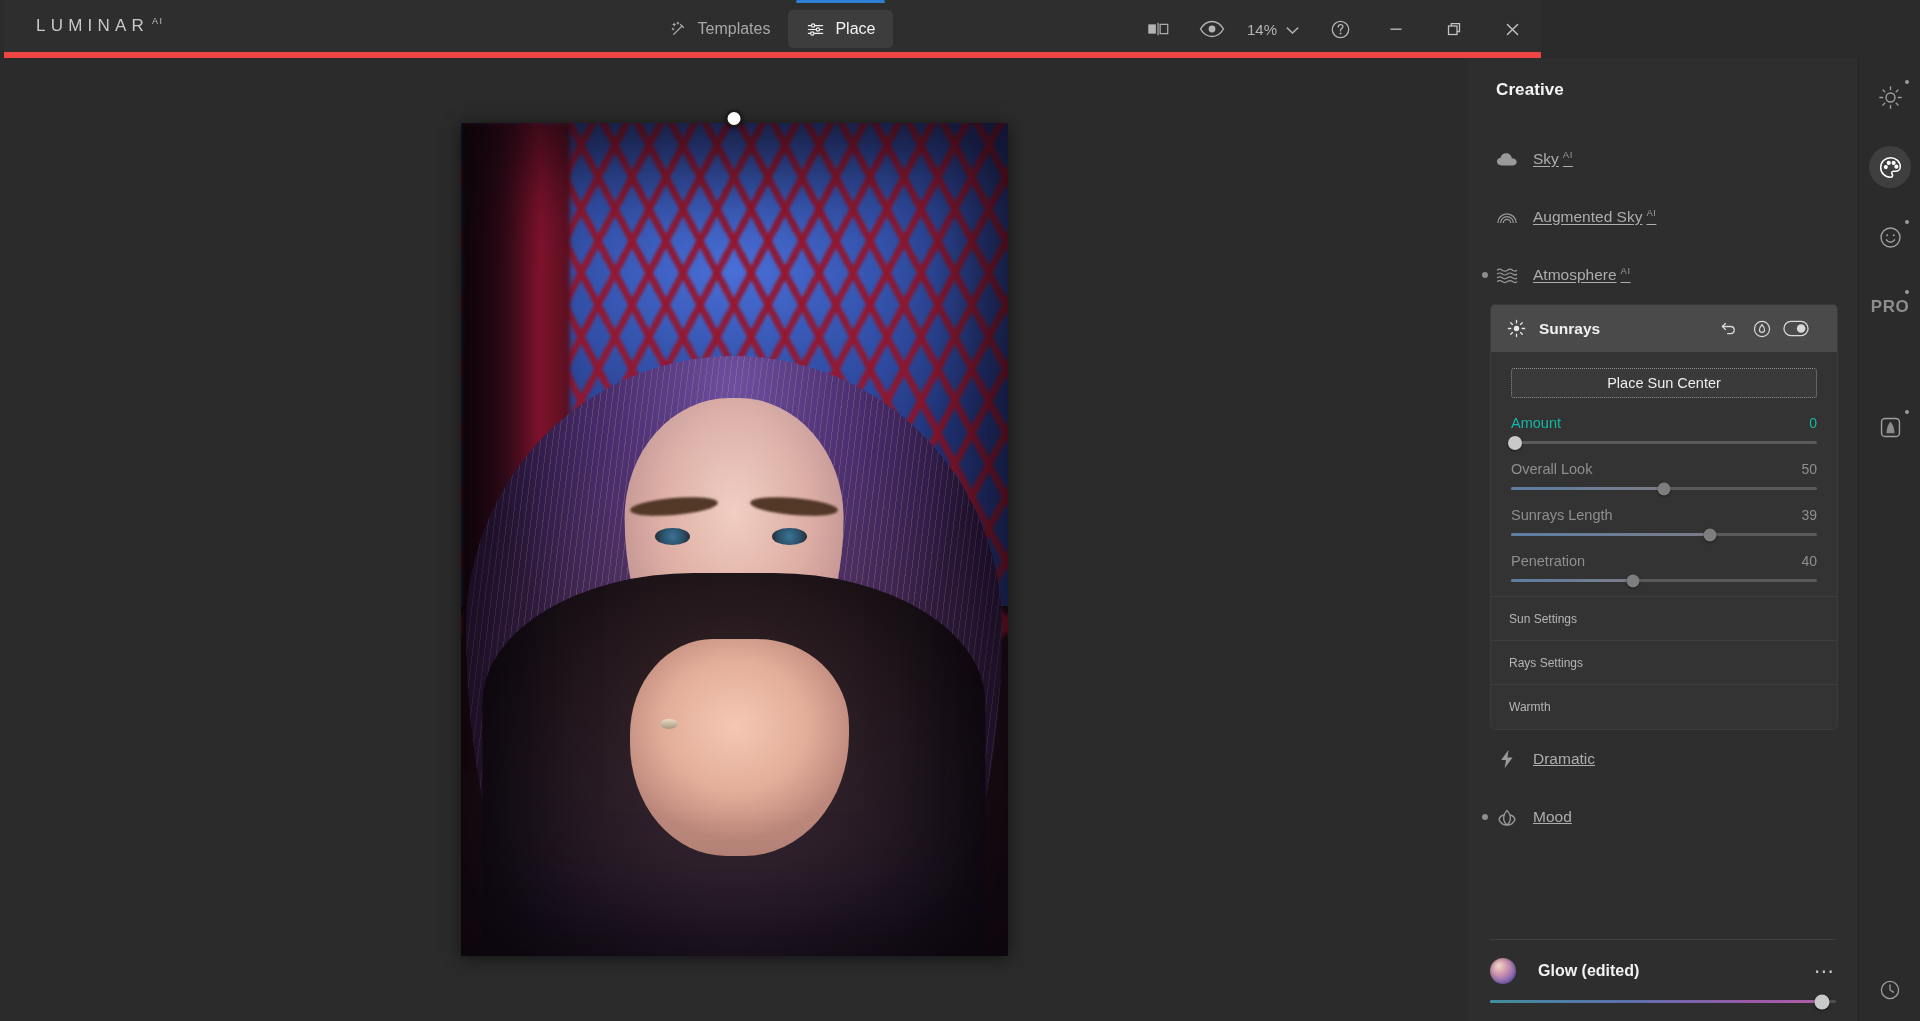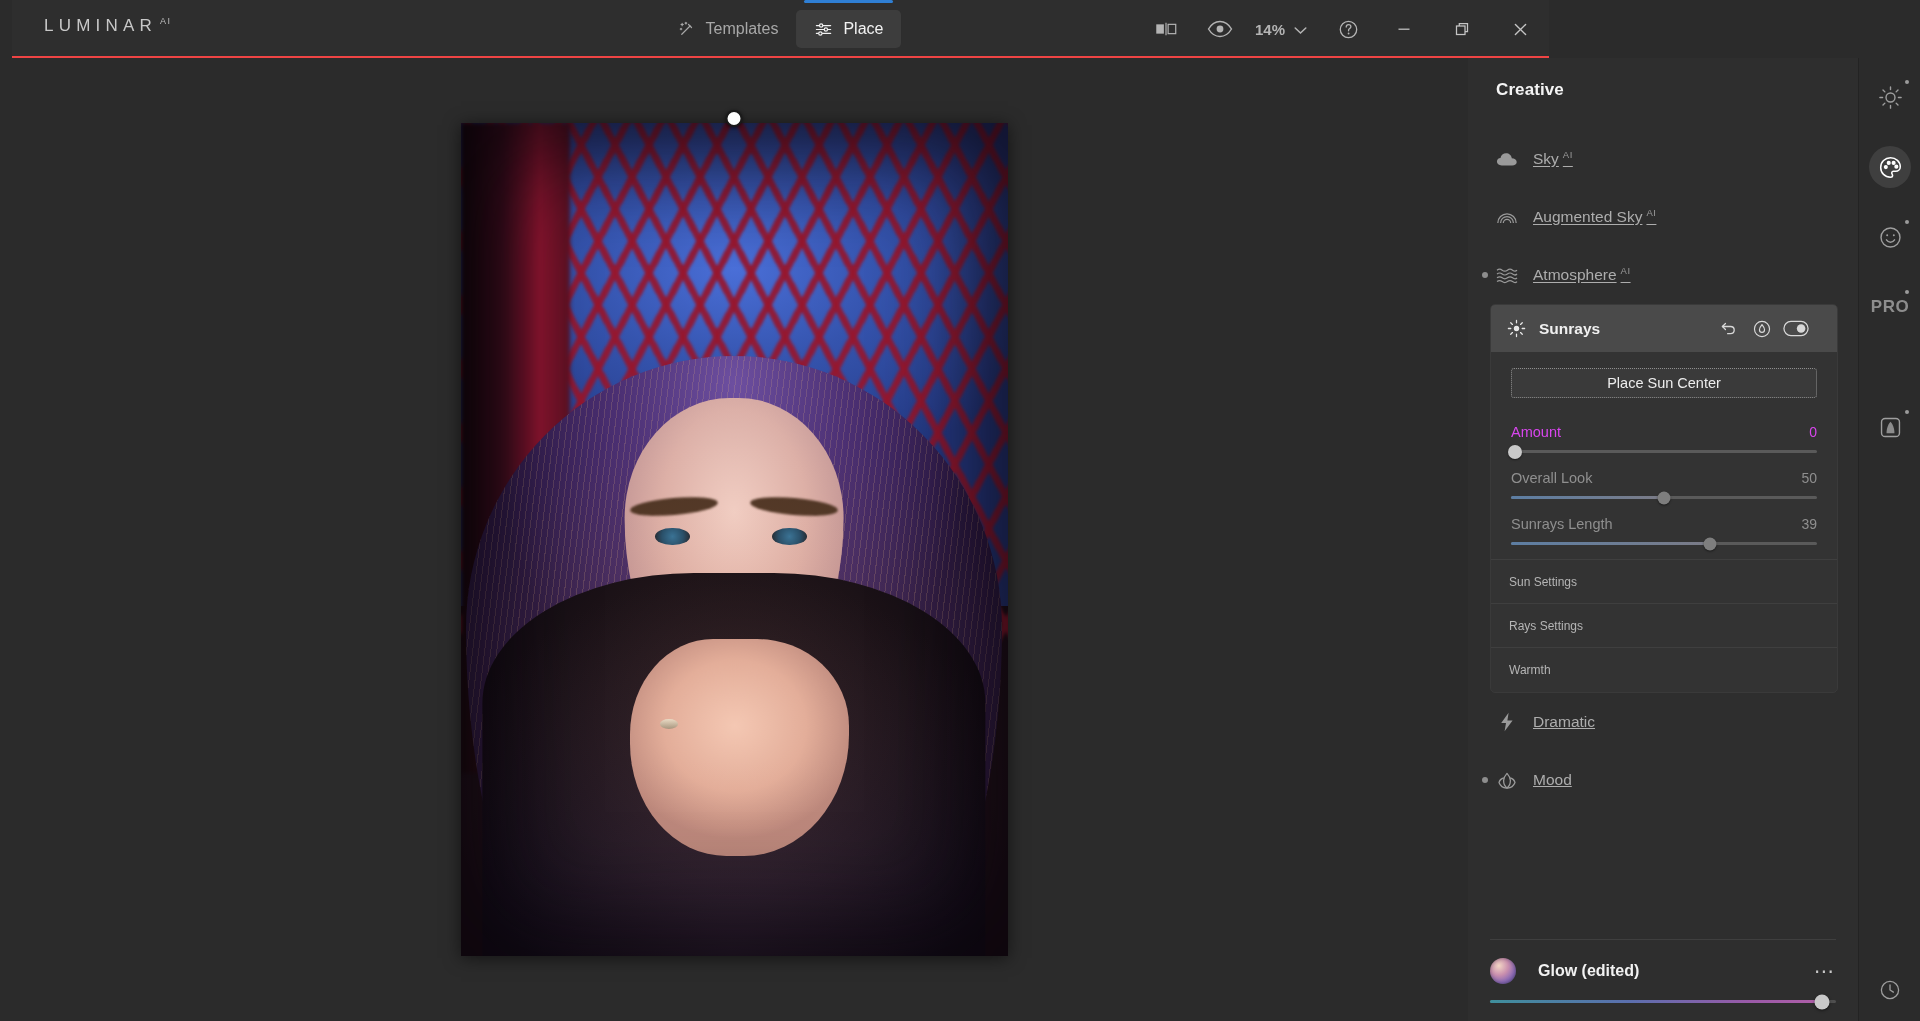--- a/index.html
+++ b/index.html
@@ -10,23 +10,23 @@
     font-family: "Liberation Sans", "DejaVu Sans", sans-serif;
     overflow: hidden;
     -webkit-font-smoothing: antialiased;
   }
 
   
   .app { position: relative; width: 1920px; height: 1021px; background: #2b2b2b; }
 
   
   .titlebar {
-    position: absolute; left: 12px; top: 0; width: 1537px; height: 58px;
+    position: absolute; left: 4px; top: 0; width: 1537px; height: 58px;
     background: #2e2e2e;
-    border-bottom: 2px solid #ef4444;
+    border-bottom: 6px solid #ef4444;
   }
   .brand {
     position: absolute; left: 32px; top: 16px;
     font-size: 17px; letter-spacing: 5.2px; font-weight: 400;
     color: #c8c8c8;
   }
   .brand .sup {
     font-size: 9px; letter-spacing: 1.6px; vertical-align: super;
     color: #bdbdbd; margin-left: 3px;
   }
@@ -43,21 +43,21 @@
   }
   .mode-tab.active { background: #3d3d3d; color: #f2f2f2; }
   .mode-tab.active::before {
     content:""; position:absolute; left: 8px; right: 8px; top: -10px;
     height: 3px; background: #2f7fd4; border-radius: 2px;
   }
   .mode-tab svg { display: block; }
 
   .tb-right {
     position: absolute; right: 0; top: 0; height: 58px;
-    display: flex;  font-weight: bold;
+    display: flex; 
   }
   .tb-icon {
     width: 54px; height: 58px; display: flex; align-items: center; justify-content: center;
     cursor: pointer; color: #b4b4b4;
   }
   .zoomctl {
     display: flex; align-items: center; gap: 9px; padding: 0 14px 0 8px;
     height: 58px; cursor: pointer; color: #b4b4b4; font-size: 15px;
   }
   .wc { width: 58px; height: 58px; display:flex; align-items:center; justify-content:center; cursor:pointer; color:#c4c4c4; }
@@ -209,21 +209,21 @@
   .place-btn {
     width: 100%; height: 30px; border: 1px dotted #8e8e8e; border-radius: 3px;
     background: #3a3a3a; color: #ededed; font-size: 14.5px; cursor: pointer;
     font-family: inherit; display:flex; align-items:center; justify-content:center;
   }
 
   .sld { margin-top: 17px; }
   .sld-top { display:flex; justify-content:space-between; align-items:baseline; }
   .sld-name { font-size: 14.5px; color:#8f8f8f; }
   .sld-val  { font-size: 14px; color:#8f8f8f; }
-  .sld.active .sld-name, .sld.active .sld-val { color:#d946ef;margin-top:9px; }
+  .sld.active .sld-name, .sld.active .sld-val { color:#14b8a6; }
   .track {
     position: relative; margin-top: 10px; height: 3px; border-radius: 2px;
     background: #5a5a5a; cursor: pointer;
   }
   .track .fill {
     position:absolute; left:0; top:0; height:3px; border-radius:2px;
     background: linear-gradient(90deg, #5d7ea3 0%, #6f7d93 60%, #7b7b86 100%);
   }
   .knob {
     position:absolute; top:50%; width: 13px; height: 13px; border-radius:50%;
@@ -500,20 +500,30 @@
             <div class="sld-top">
               <span class="sld-name">Sunrays Length</span>
               <span class="sld-val">39</span>
             </div>
             <div class="track">
               <div class="fill" style="width:65%"></div>
               <div class="knob" style="left:65%"></div>
             </div>
           </div>
 
+          <div class="sld">
+            <div class="sld-top">
+              <span class="sld-name">Penetration</span>
+              <span class="sld-val">40</span>
+            </div>
+            <div class="track">
+              <div class="fill" style="width:40%"></div>
+              <div class="knob" style="left:40%"></div>
+            </div>
+          </div>
         </div>
 
         <div class="sub-rows">
           <div class="sub-row">Sun Settings</div>
           <div class="sub-row">Rays Settings</div>
           <div class="sub-row">Warmth</div>
         </div>
       </div>
 
       <div class="cat-row">

